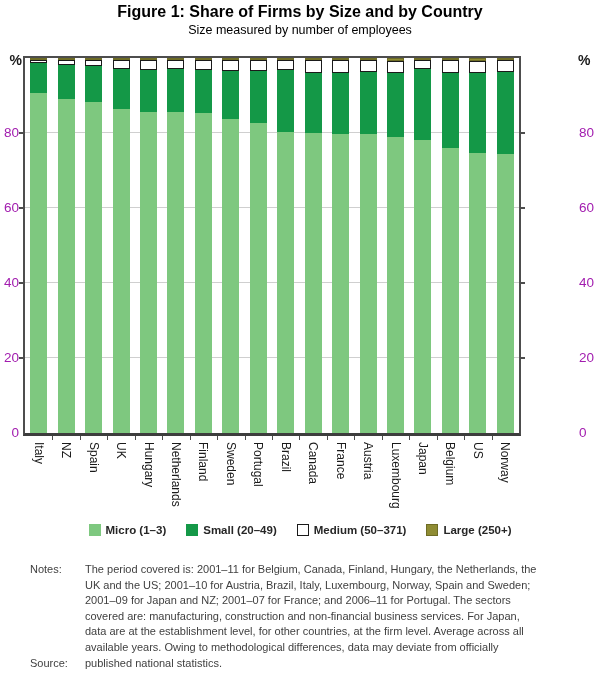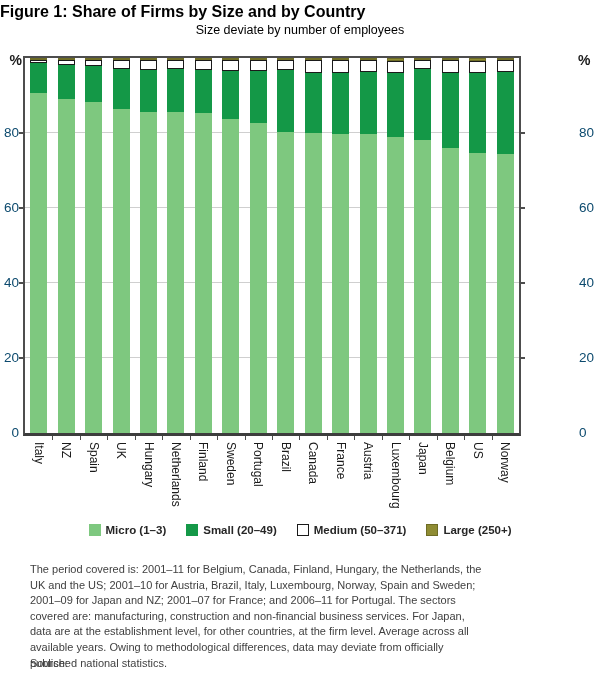--- a/index.html
+++ b/index.html
@@ -1,33 +1,33 @@
 <!DOCTYPE html>
 <html><head>
 <meta charset="utf-8">
 <style>
   html,body{margin:0;padding:0;}
   body{
     width:600px;height:676px;position:relative;background:#ffffff;
     font-family:"Liberation Sans", sans-serif;color:#1a1a1a;overflow:hidden;
   }
-  .title{position:absolute;top:3px;left:0;width:600px;text-align:left;
+  .title{position:absolute;top:3px;left:0;width:600px;text-align:center;
          font-size:16px;font-weight:bold;color:#000;}
   .subtitle{position:absolute;top:23px;left:0;width:600px;text-align:center;
          font-size:12.5px;color:#000;}
   .plot{position:absolute;left:23px;top:56px;width:494px;height:375px;
         border:2px solid #4d4d4d;border-bottom:3px solid #3d3d3d;}
   .grid{position:absolute;left:0;right:0;height:1px;background:#cfcfcf;z-index:1;}
   .bar{position:absolute;bottom:0;height:100%;display:flex;
        flex-direction:column-reverse;z-index:2;}
   .seg{width:100%;box-sizing:border-box;}
   .pct{position:absolute;top:52px;font-size:14px;font-weight:bold;color:#1a1a1a;}
   .pct.left{left:2px;width:20px;text-align:right;}
   .pct.right{left:578px;width:22px;text-align:left;}
-  .ytick{position:absolute;font-size:13.5px;color:#0c4a6e;}
+  .ytick{position:absolute;font-size:13.5px;color:#a21caf;}
   .ytick.left{left:0;width:19px;text-align:right;}
   .ytick.right{left:579px;width:22px;text-align:left;}
   .sidetick{position:absolute;height:2px;background:#4d4d4d;width:4px;}
   .btick{position:absolute;top:436px;width:1px;height:4px;background:#4d4d4d;}
   .xlab{position:absolute;top:442px;transform:translateX(-50%);}
   .xlab span{display:block;writing-mode:vertical-rl;font-size:12px;color:#1a1a1a;
              white-space:nowrap;}
   .legend{position:absolute;top:524px;left:0;width:600px;display:flex;
           justify-content:center;gap:20px;}
   .legitem{display:flex;align-items:center;gap:5px;}
@@ -36,21 +36,21 @@
   .noterow{position:absolute;left:30px;width:515px;display:flex;
            font-size:11px;line-height:15.6px;color:#3f3f3f;}
   .noterow .nlabel{width:55px;flex:0 0 55px;}
   .noterow .ntext{width:458px;}
   .src-italic{font-style:italic;}
 </style>
 </head>
 <body>
 
 <div class="title">Figure 1: Share of Firms by Size and by Country</div>
-<div class="subtitle">Size deviate by number of employees</div>
+<div class="subtitle">Size measured by number of employees</div>
 
 <div class="pct left">%</div>
 <div class="pct right">%</div>
 
 <div class="plot">
     <div class="grid" style="bottom: 20%;"></div>
     <div class="grid" style="bottom: 40%;"></div>
     <div class="grid" style="bottom: 60%;"></div>
     <div class="grid" style="bottom: 80%;"></div>
     <div class="bar" style="left: 5.22222px; width: 17px;">
@@ -176,20 +176,21 @@
       <div class="legswatch" style="background: rgb(255, 255, 255); border: 1.5px solid rgb(26, 26, 26);"></div>
       <div class="leglabel">Medium (50–371)</div>
     </div>
     <div class="legitem">
       <div class="legswatch" style="background: rgb(143, 140, 51); border: 1.5px solid rgb(110, 108, 37);"></div>
       <div class="leglabel">Large (250+)</div>
     </div>
   </div>
 
 <div class="noterow" style="top:562px;">
+  <div class="nlabel">Notes:</div>
   <div class="ntext">The period covered is: 2001–11 for Belgium, Canada, Finland, Hungary, the Netherlands, the UK and the US; 2001–10 for Austria, Brazil, Italy, Luxembourg, Norway, Spain and Sweden; 2001–09 for Japan and NZ; 2001–07 for France; and 2006–11 for Portugal. The sectors covered are: manufacturing, construction and non-financial business services. For Japan, data are at the establishment level, for other countries, at the firm level. Average across all available years. Owing to methodological differences, data may deviate from officially published national statistics.</div>
 </div>
 <div class="noterow" style="top:656px;flex-direction:column;">
   <div class="nlabel">Source:</div>
   <div class="ntext"><span>Criscuolo </span><span class="src-italic">et al</span><span> (2014b)</span></div>
 </div>
 
 <div class="xlab" style="left: 38.7222px;">
     <span>Italy</span>
   </div>

